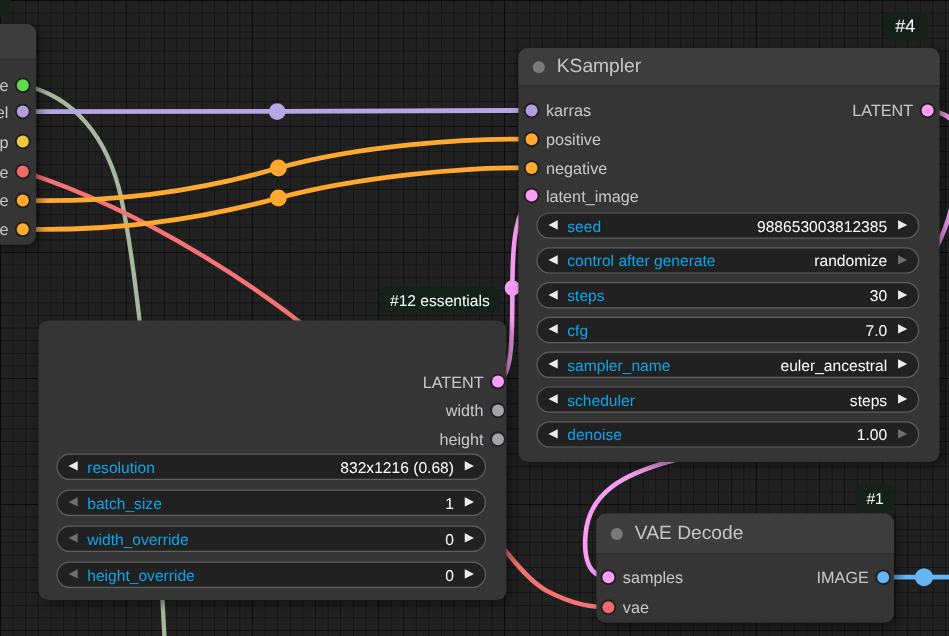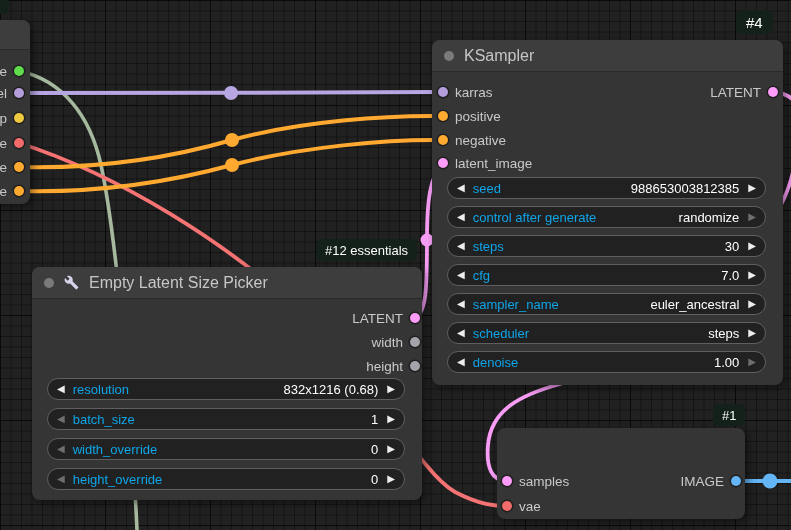--- a/index.html
+++ b/index.html
@@ -165,29 +165,20 @@
     <div class="widget" style="top:311px; left:15px; width:319px;">
       <span class="arr">◀</span>
       <span class="wlabel">denoise</span>
       <span class="wvalue">1.00</span>
       <span class="arr dim">▶</span>
     </div>
   </div>
   <div class="badge" style="left:736px; top:10px; height:24px; font-size:15px; padding:0 10px; border-radius:6px;">#4</div>
 
   <div class="node" style="left:32px; top:267px; width:390px; height:233px;">
-    <div class="node-title">
-      <span class="collapse-dot"></span>
-      <span class="wrench">
-        <svg width="15" height="15" viewBox="0 0 24 24">
-          <path fill="#d8d2ec" d="M22.7 19l-9.1-9.1c.9-2.3.4-5-1.5-6.9-2-2-5-2.4-7.4-1.3L9 6 6 9 1.6 4.7C.4 7.1.9 10.1 2.9 12.1c1.9 1.9 4.6 2.4 6.9 1.5l9.1 9.1c.4.4 1 .4 1.4 0l2.3-2.3c.5-.4.5-1.1.1-1.4z"></path>
-        </svg>
-      </span>
-      <span>Empty Latent Size Picker</span>
-    </div>
     <div class="port out" style="top:43px; right:2px;">
       <span class="plabel">LATENT</span>
       <span class="dot" style="background: rgb(255, 156, 249);"></span>
     </div>
     <div class="port out" style="top:67px; right:2px;">
       <span class="plabel">width</span>
       <span class="dot" style="background: rgb(163, 163, 171);"></span>
     </div>
     <div class="port out" style="top:91px; right:2px;">
       <span class="plabel">height</span>
@@ -215,20 +206,24 @@
     <div class="widget" style="top:201px; left:15px; width:358px;">
       <span class="arr dim">◀</span>
       <span class="wlabel">height_override</span>
       <span class="wvalue">0</span>
       <span class="arr">▶</span>
     </div>
   </div>
   <div class="badge" style="left:316px; top:239px;">#12 essentials</div>
 
   <div class="node" style="left:497px; top:428px; width:248px; height:91px;">
+    <div class="node-title" style="height:34px;">
+      <span class="collapse-dot"></span>
+      <span>VAE Decode</span>
+    </div>
     <div class="port in" style="top:45px; left:5px;">
       <span class="dot" style="background: rgb(255, 156, 249);"></span>
       <span class="plabel">samples</span>
     </div>
     <div class="port in" style="top:70px; left:5px;">
       <span class="dot" style="background: rgb(242, 107, 107);"></span>
       <span class="plabel">vae</span>
     </div>
     <div class="port out" style="top:45px; right:4px;">
       <span class="plabel">IMAGE</span>

